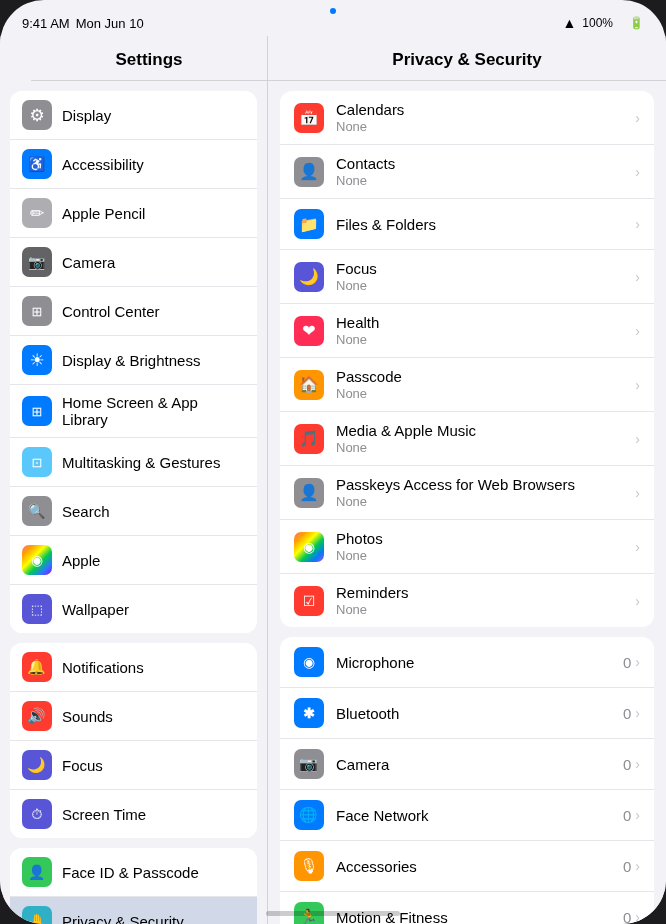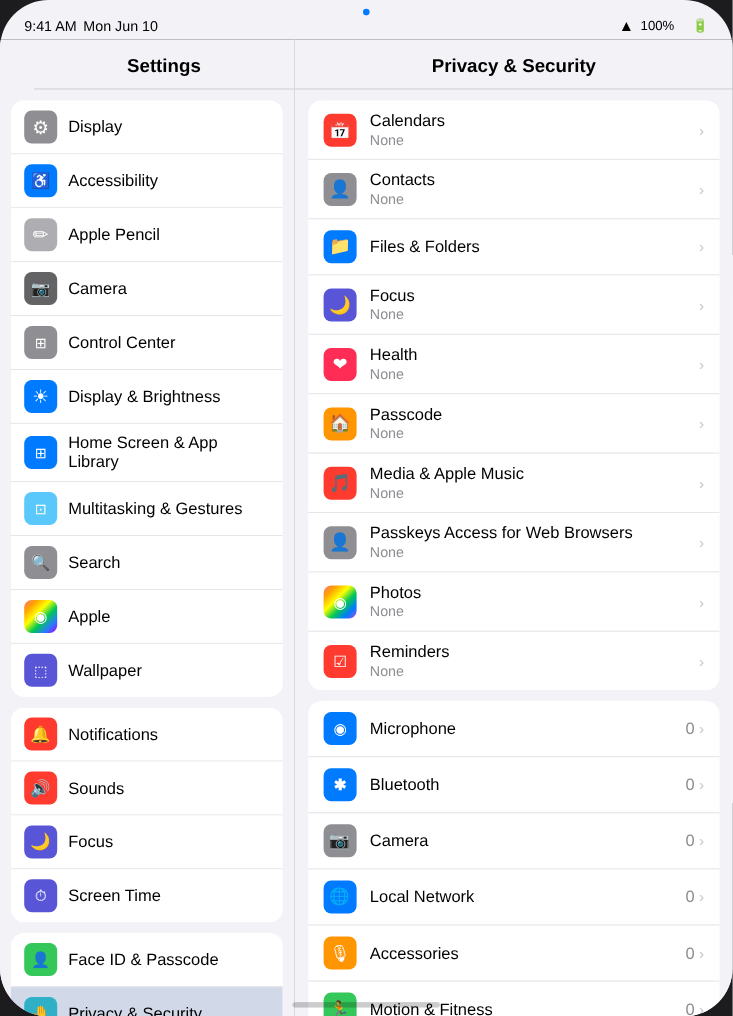--- a/index.html
+++ b/index.html
@@ -458,21 +458,21 @@
         </div>
         <div class="p-right">
           <span class="p-count">0</span>
           <span class="p-chevron">›</span>
         </div>
       </div>
 
       <div class="panel-item">
         <div class="p-icon" style="background:#007AFF; border-radius:7px; color:#fff; font-size:15px;">🌐</div>
         <div class="p-text">
-          <div class="p-name">Local Network</div>
+          <div class="p-name">Face Network</div>
         </div>
         <div class="p-right">
           <span class="p-count">0</span>
           <span class="p-chevron">›</span>
         </div>
       </div>
 
       <div class="panel-item">
         <div class="p-icon" style="background:#FF9500; border-radius:7px; color:#fff; font-size:15px;">🎙</div>
         <div class="p-text">

